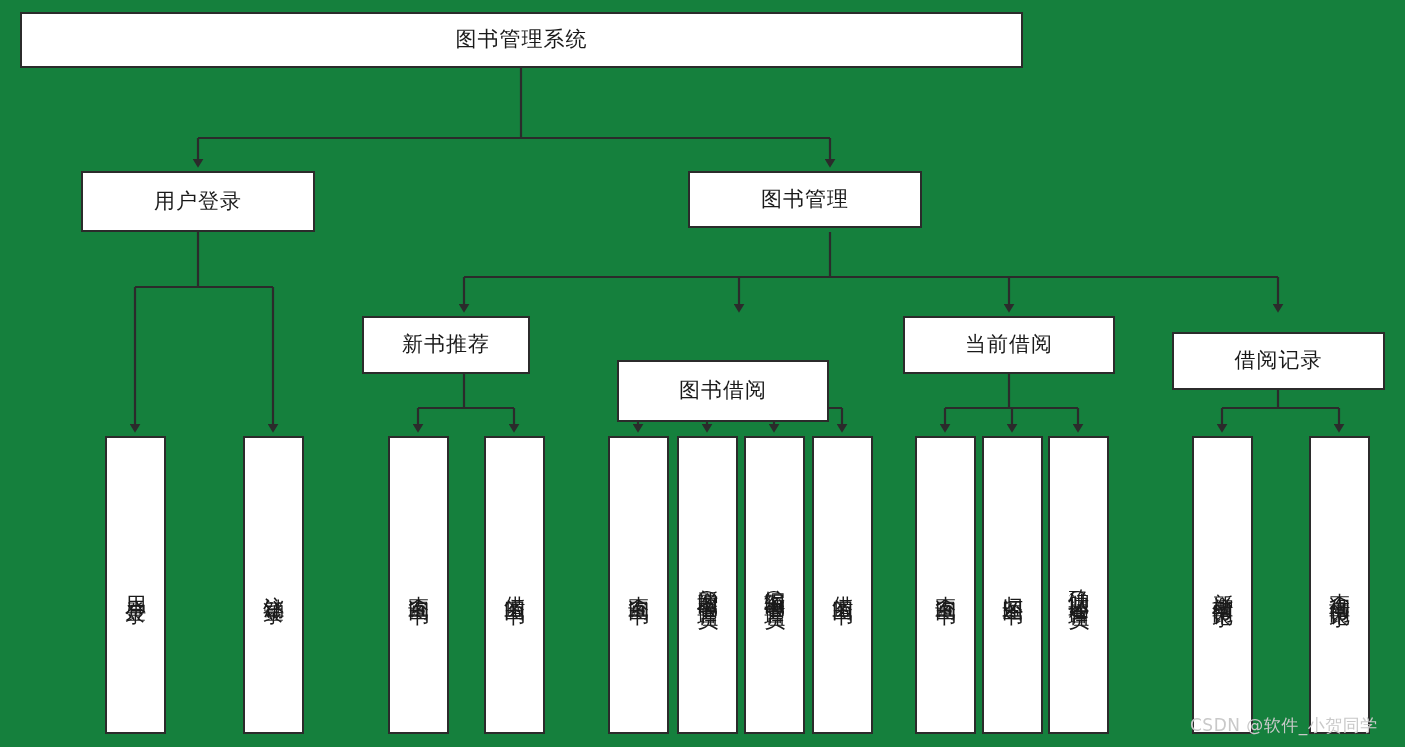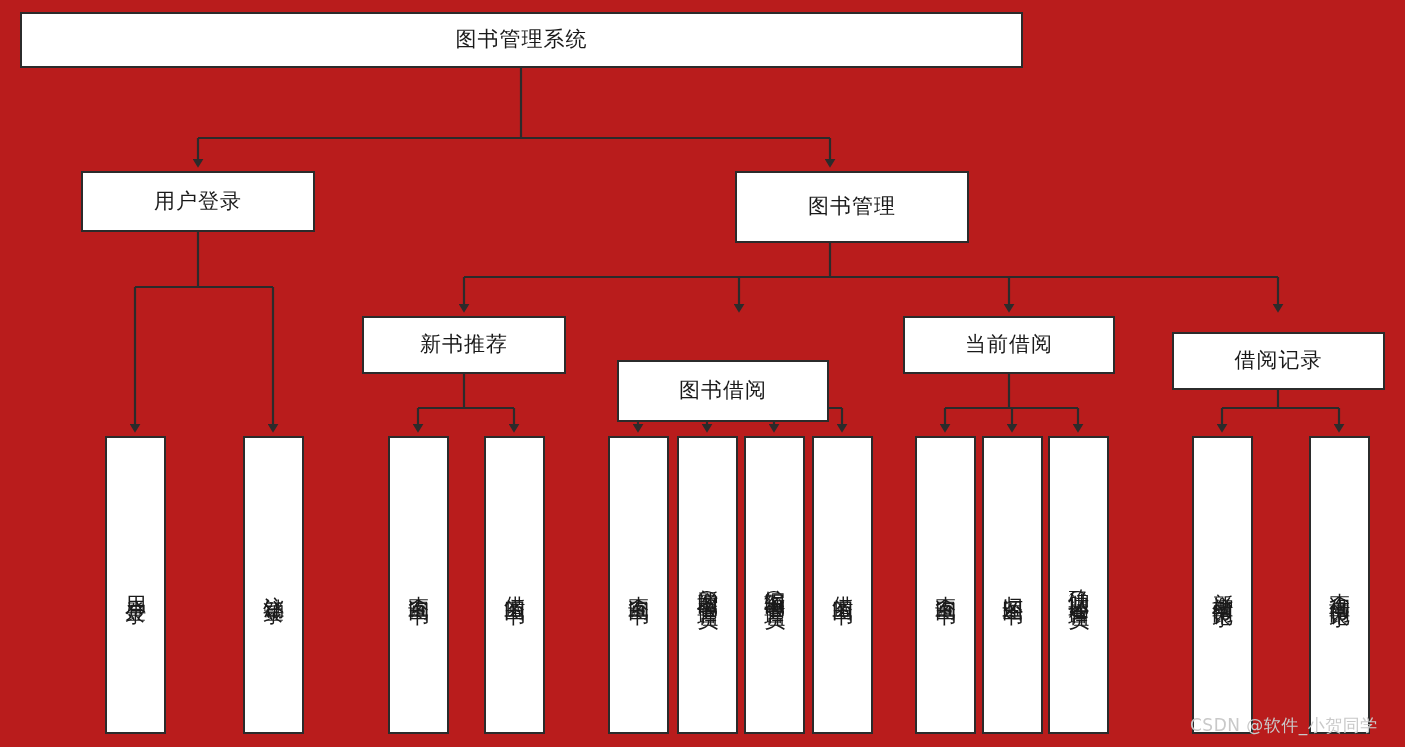--- a/index.html
+++ b/index.html
@@ -7,21 +7,21 @@
     padding: 0;
     background: #ffffff;
   }
   body {
     font-family: "DejaVu Sans", "Liberation Sans", sans-serif;
   }
   #canvas {
     position: relative;
     width: 1405px;
     height: 747px;
-    background: #b91c1c;
+    background: #15803d;
     overflow: hidden;
     text-decoration: underline;
   }
   .node {
     position: absolute;
     box-sizing: border-box;
     border: 2px solid #2b2b2b;
     background: #ffffff;
     display: flex;
     align-items: center;
@@ -123,25 +123,25 @@
     <path class="edge-line" d="M1339,408 L1339,425" marker-end="url(#arrow)"></path>
   </svg>
 
   <div class="node h" style="left:20px; top:12px; width:1003px; height:56px;">
     <span>图书管理系统</span>
   </div>
 
   <div class="node h" style="left:81px; top:171px; width:234px; height:61px;">
     <span>用户登录</span>
   </div>
-  <div class="node h" style="left:735px; top:171px; width:234px; height:72px;">
+  <div class="node h" style="left:688px; top:171px; width:234px; height:57px;">
     <span>图书管理</span>
   </div>
 
-  <div class="node h" style="left:362px; top:316px; width:204px; height:58px;">
+  <div class="node h" style="left:362px; top:316px; width:168px; height:58px;">
     <span>新书推荐</span>
   </div>
   <div class="node h" style="left:617px; top:316px; width:212px; height:62px;margin-top:44px;">
     <span>图书借阅</span>
   </div>
   <div class="node h" style="left:903px; top:316px; width:212px; height:58px;align-items:center;">
     <span>当前借阅</span>
   </div>
   <div class="node h" style="left:1172px; top:316px; width:213px; height:58px;margin-top:16px;">
     <span>借阅记录</span>

